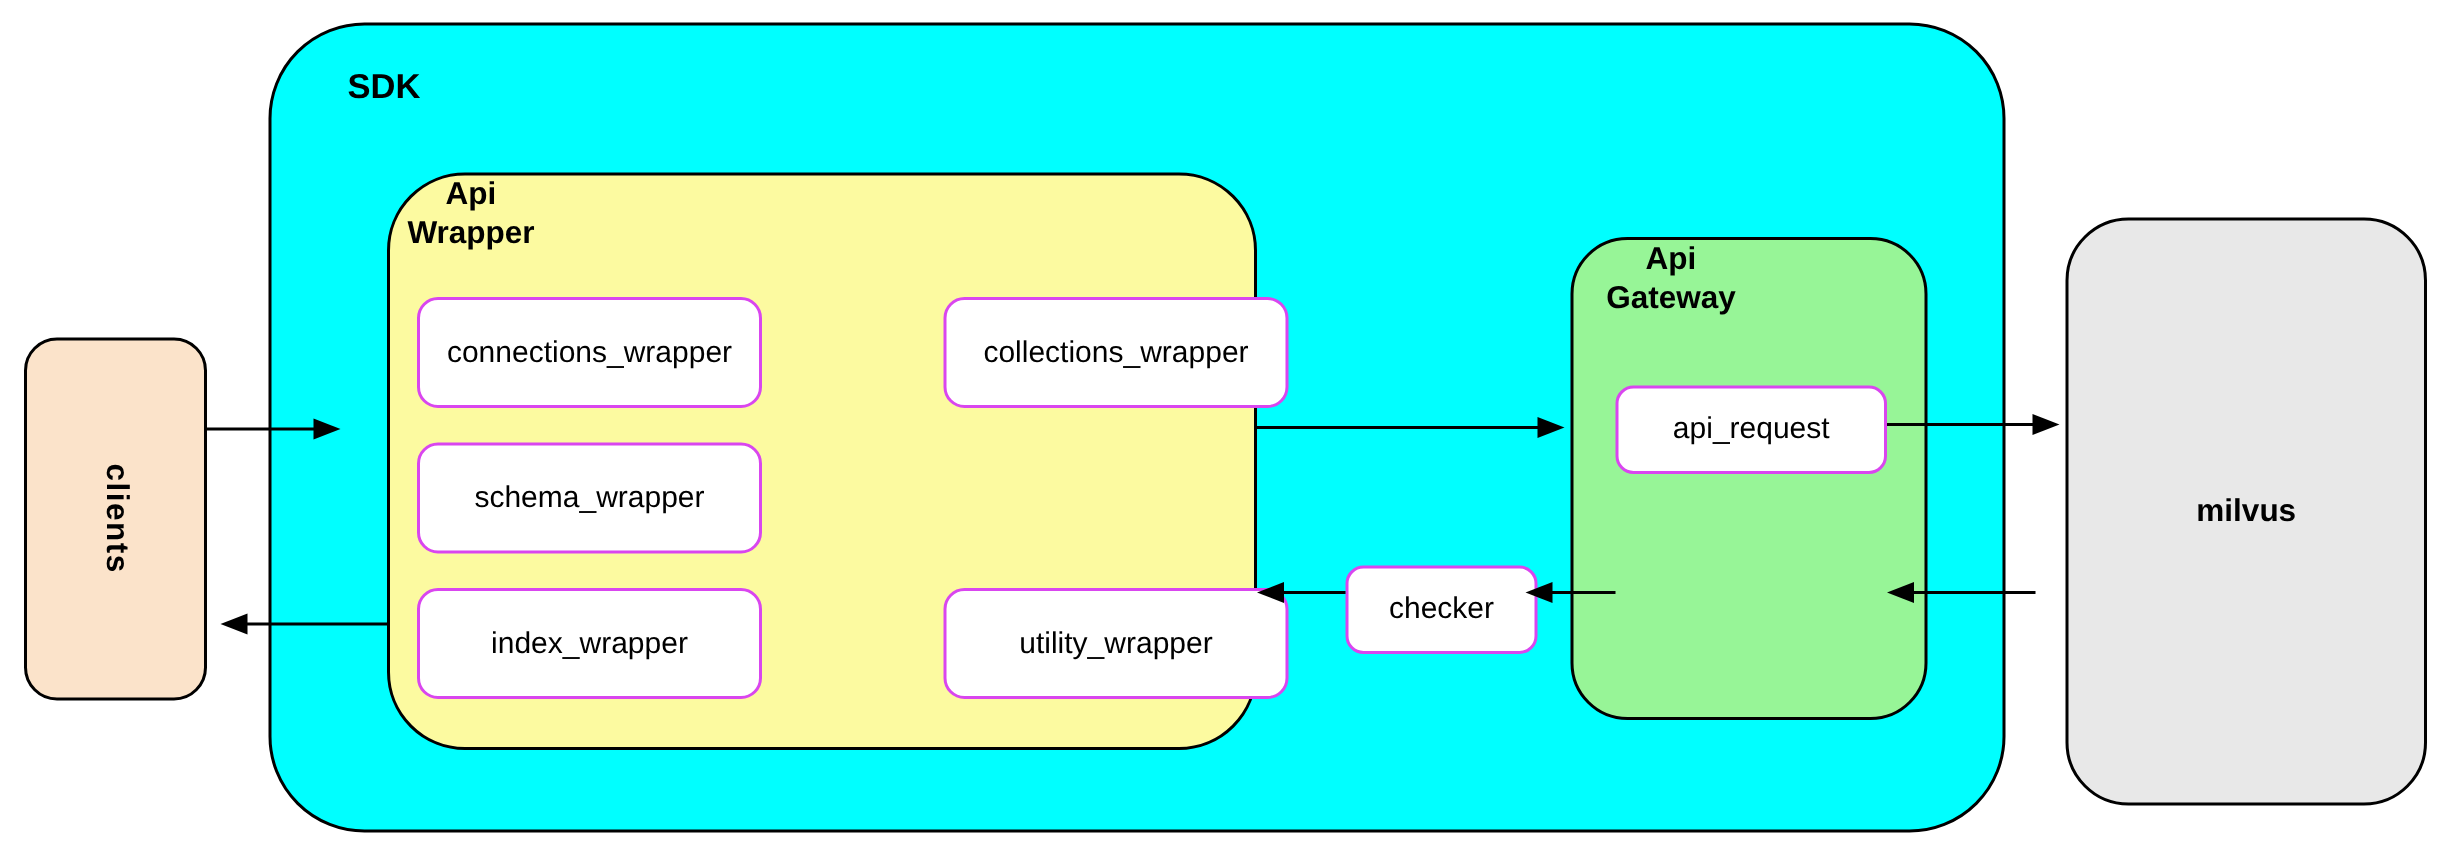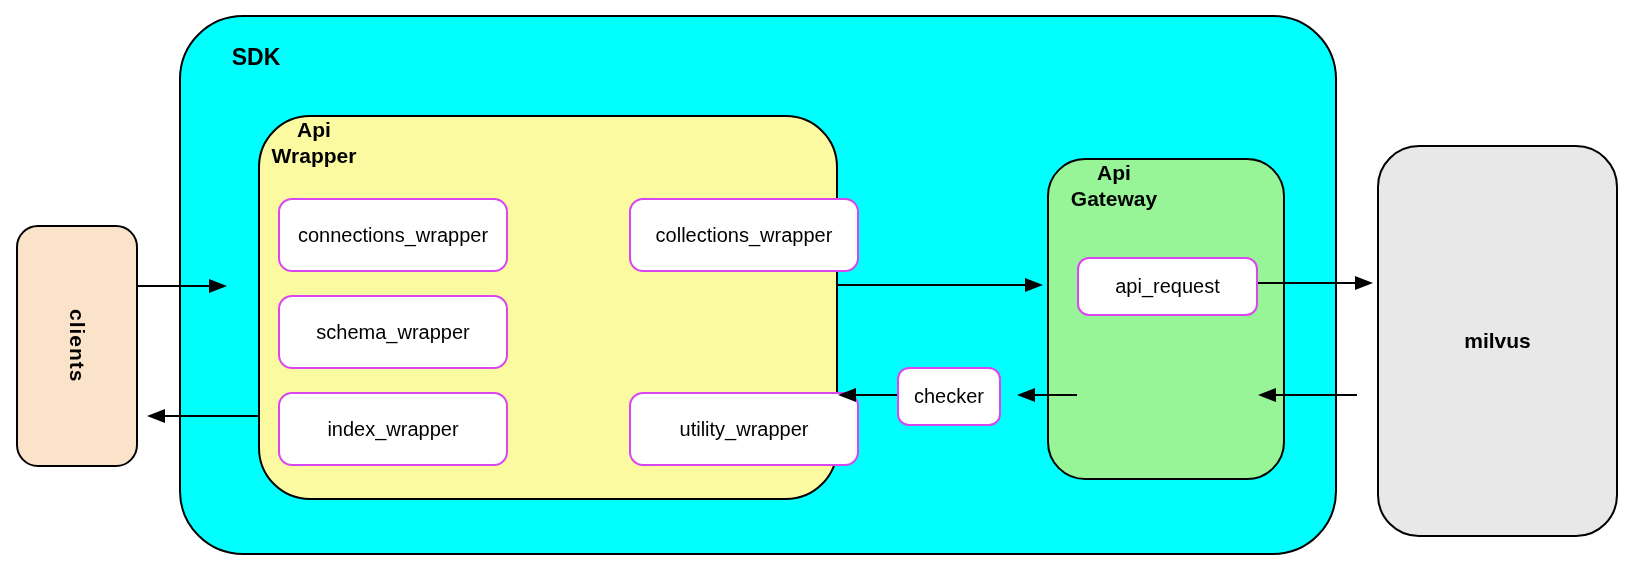--- a/index.html
+++ b/index.html
@@ -32,21 +32,21 @@
         background:#fff;display:flex;align-items:center;justify-content:center;
         font-size:20px;}
   .wrap-col1{left:278px;width:230px;}
   .wrap-col2{left:588px;width:230px;margin-left:41px;}
   .wrap-row1{top:198px;height:74px;}
   .wrap-row2{top:295px;height:74px;}
   .wrap-row3{top:392px;height:74px;}
 
   #api-request{left:1077px;top:257px;width:181px;height:59px;border-radius:12px;}
   #api-response{left:1077px;top:367px;width:181px;height:59px;border-radius:12px;}
-  #checker{left:897px;top:367px;width:104px;height:59px;border-radius:12px;}
+  #checker{left:897px;top:377px;width:128px;height:59px;border-radius:12px;}
 
   
   .hline{position:absolute;height:2px;background:#000;}
   .head-r{position:absolute;width:0;height:0;
           border-top:7px solid transparent;border-bottom:7px solid transparent;
           border-left:18px solid #000;}
   .head-l{position:absolute;width:0;height:0;
           border-top:7px solid transparent;border-bottom:7px solid transparent;
           border-right:18px solid #000;}
 </style>

